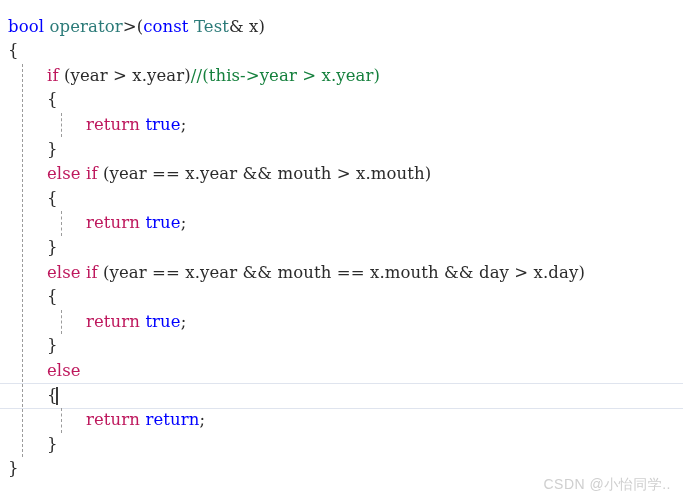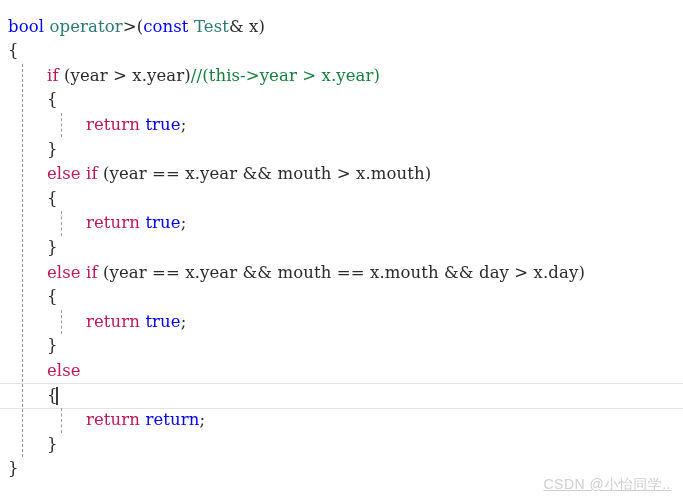--- a/index.html
+++ b/index.html
@@ -74,21 +74,20 @@
   #watermark {
     position: absolute;
     right: 12px;
     bottom: 6px;
     color: #cfcfcf;
     font-family: "Liberation Sans", sans-serif;
     font-size: 14px;
     letter-spacing: 0.5px;
     z-index: 6;
     user-select: none;
-    text-decoration: underline;
   }
 </style>
 </head>
 <body>
 
 <div id="editor">
 
   <div id="current-line" style="top: 382.5px; height: 24.6px;"></div>
 
   <div id="guides">

